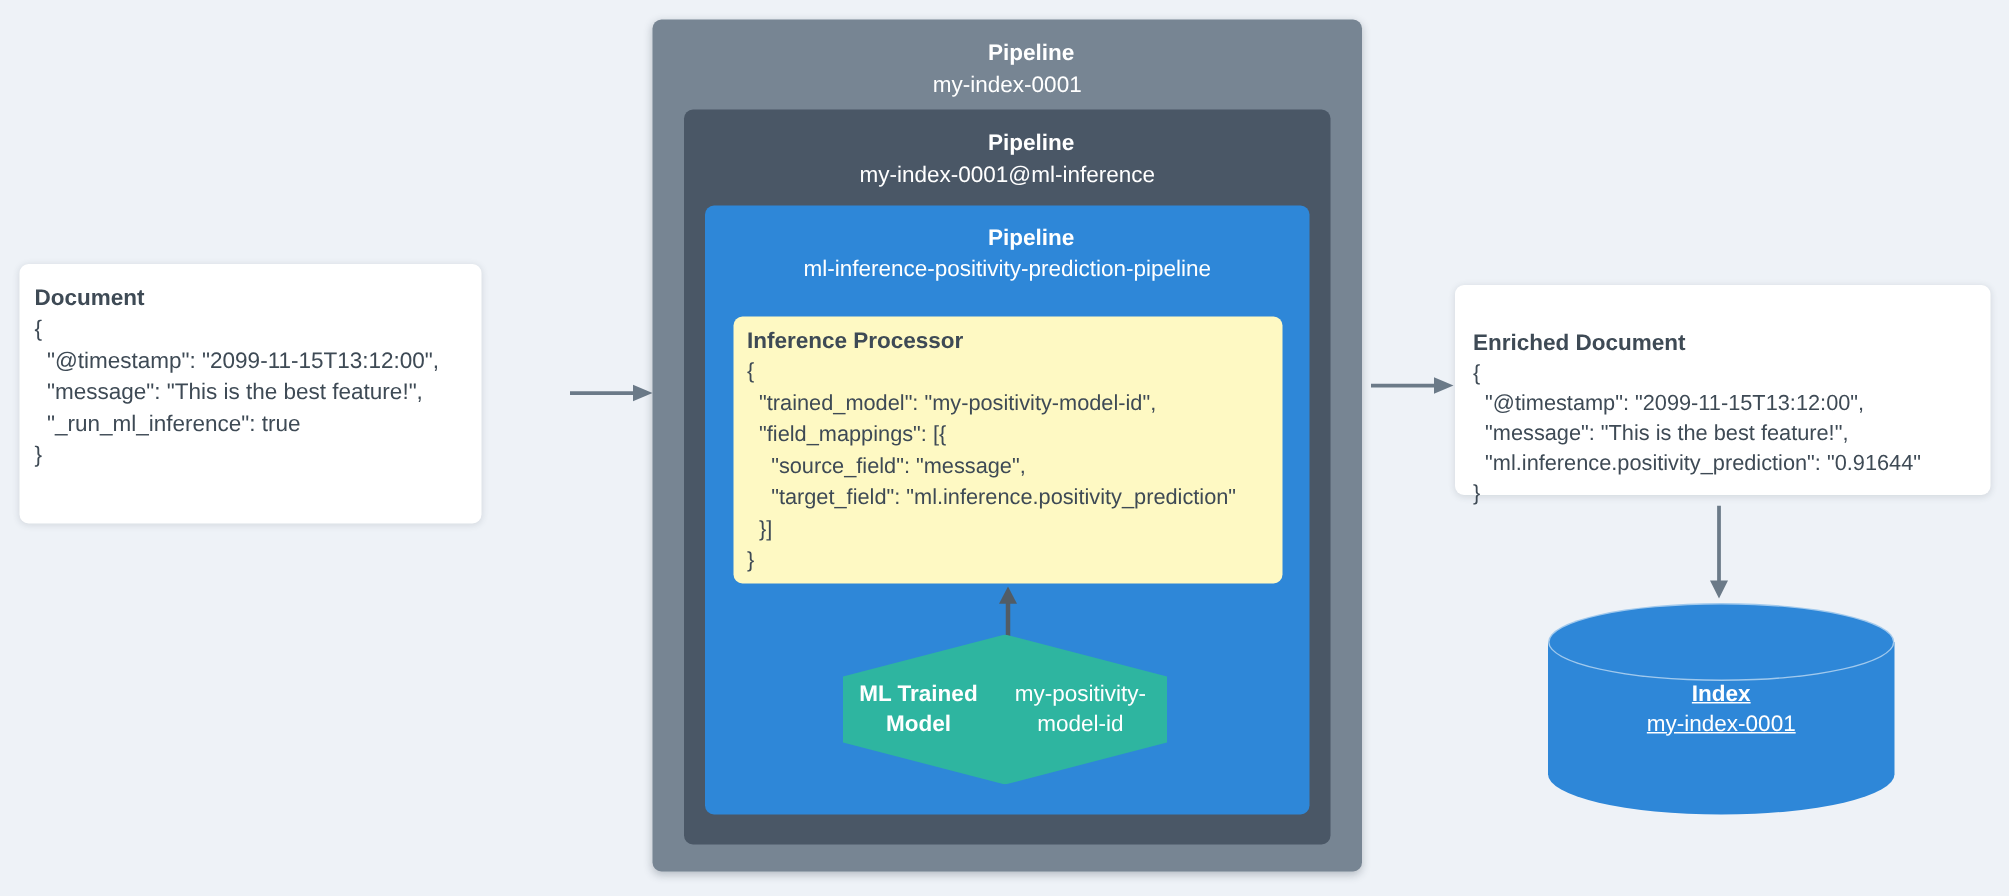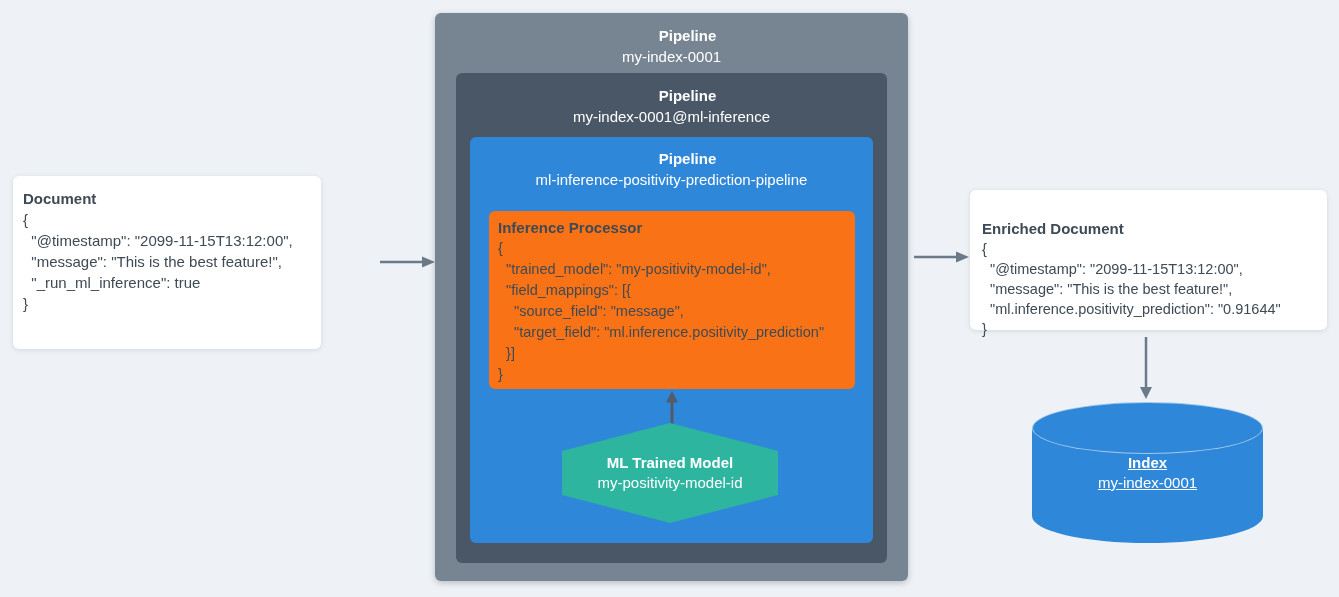--- a/index.html
+++ b/index.html
@@ -46,31 +46,31 @@
     left:14px;top:64px;width:403px;height:406px;
     background:#2e87d8;border-radius:6px;
     text-align:center;
   }
   .box-head{padding-top:12px;color:#ffffff;}
   .box-head .t{font-size:15px;font-weight:700;line-height:21px;padding-left:32px;}
   .box-head .n{font-size:15px;line-height:21px;}
 
   .processor{
     left:19px;top:74px;width:366px;height:178px;
-    background:#f97316;border-radius:6px;
+    background:#fef9c3;border-radius:6px;
     text-align:left;color:#3e4a55;
     padding:6px 9px;box-sizing:border-box;
   }
   .processor .card-title{line-height:21px;}
 
   .hexagon{
     left:92px;top:286px;width:216px;height:100px;
     background:#2eb5a0;
     clip-path:polygon(50% 0%,100% 28%,100% 72%,50% 100%,0% 72%,0% 28%);
-    display:flex;flex-direction:column;align-items:center;justify-content:center;
+    display:flex;flex-direction:row;align-items:center;justify-content:center;
     color:#ffffff;
   }
   .hexagon .t{font-size:15px;font-weight:700;line-height:20px;}
   .hexagon .n{font-size:15px;line-height:20px;}
 
   
   .cylinder{left:1032px;top:402px;width:231px;height:141px;}
   .cyl-body{
     position:absolute;left:0;right:0;top:26px;bottom:0;
     background:#2e87d8;

